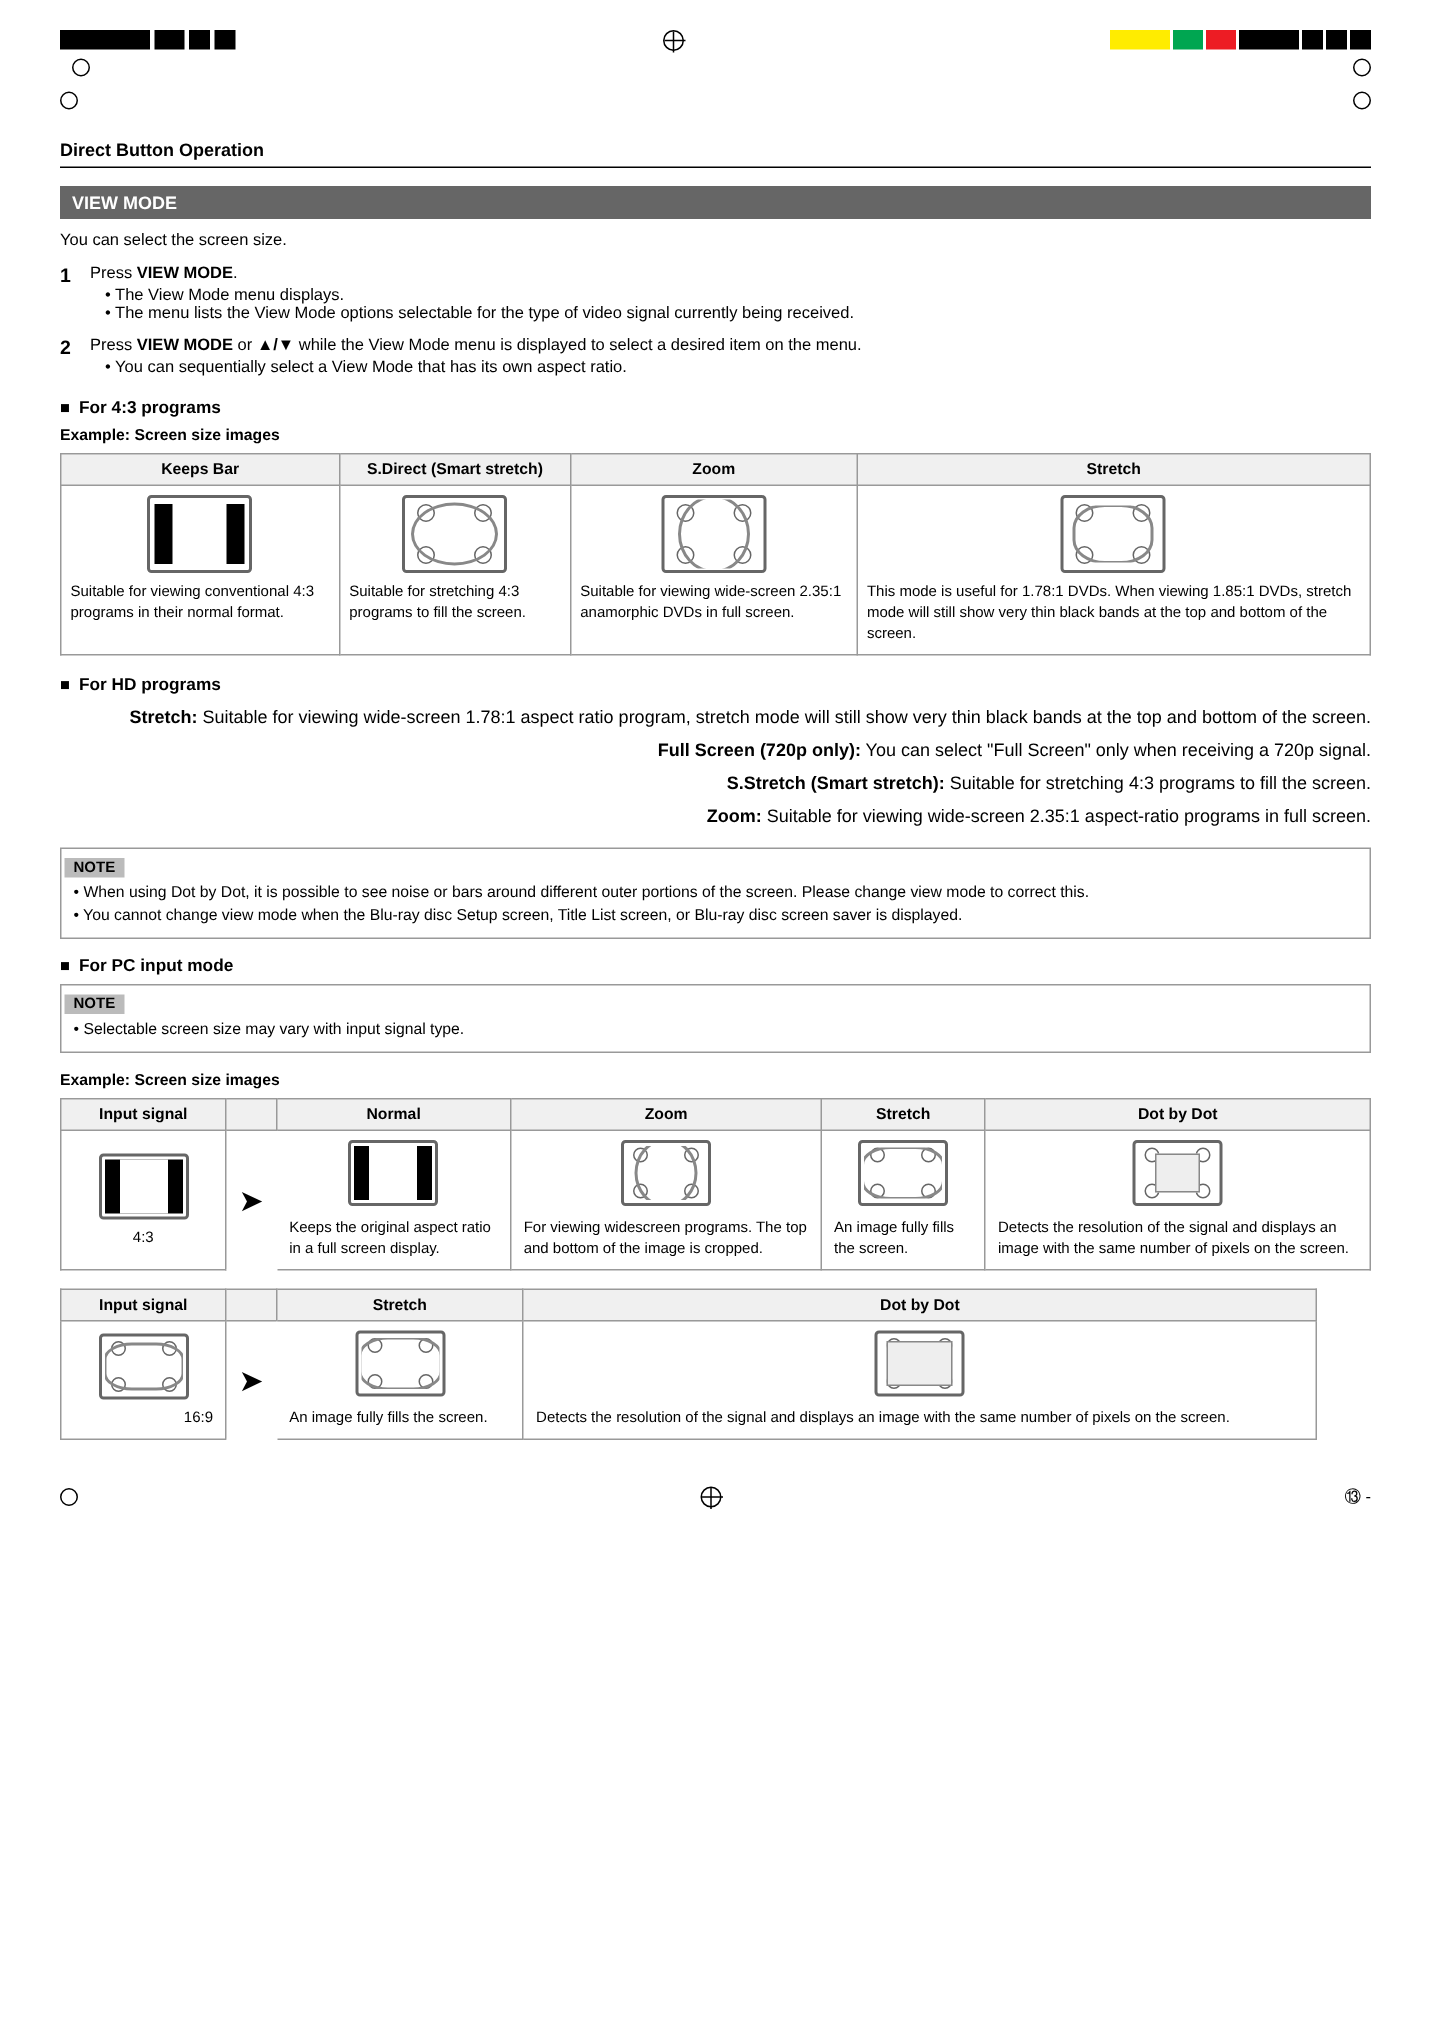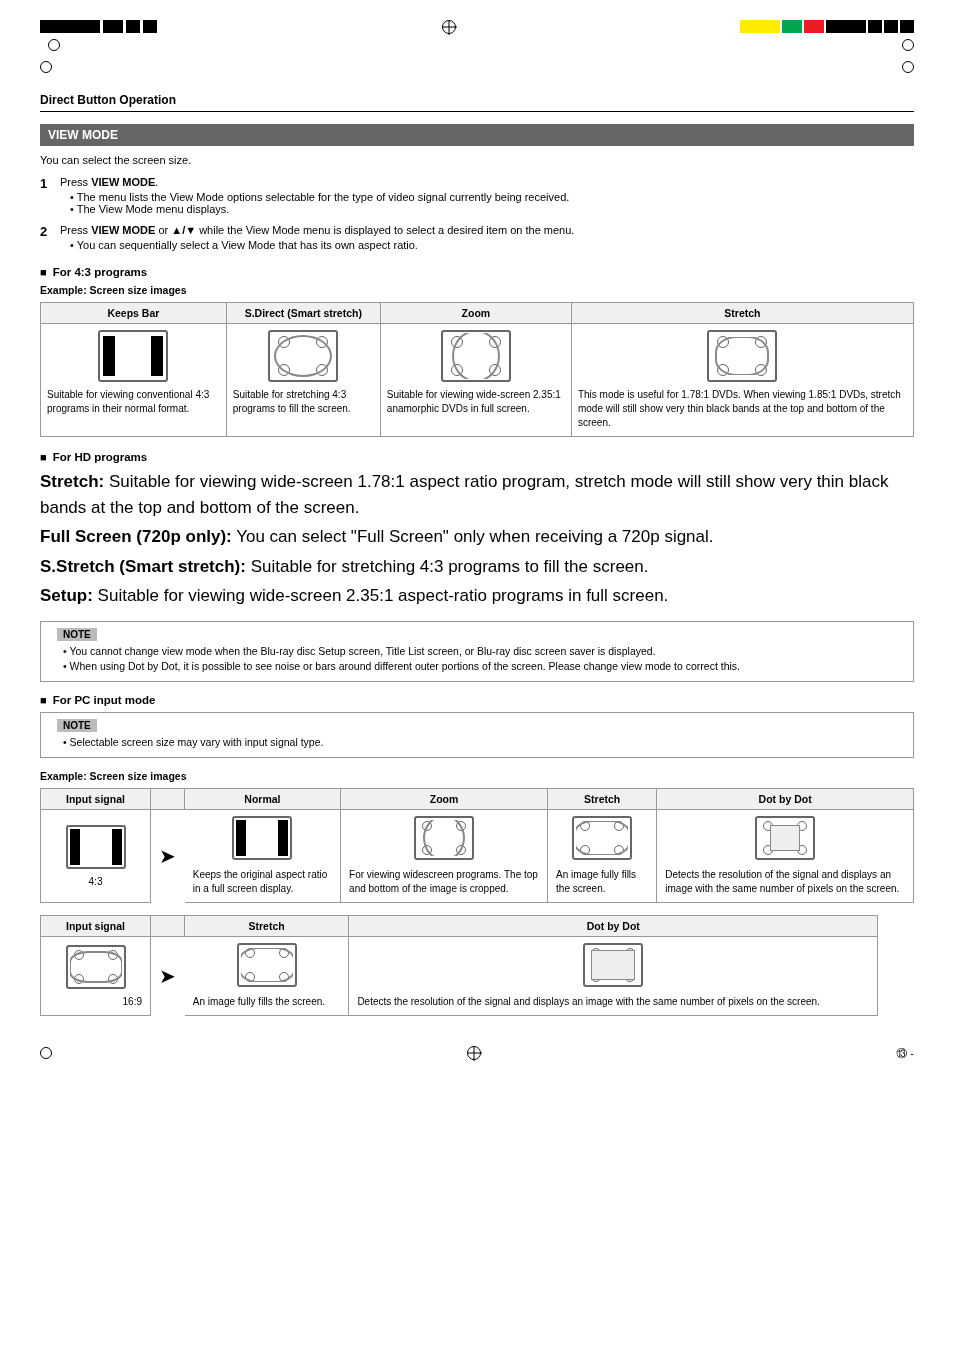--- a/index.html
+++ b/index.html
@@ -140,29 +140,30 @@
 
     .td-caption {
       font-size: 10px;
       text-align: left;
       line-height: 1.4;
     }
 
     
     .hd-programs {
       margin-bottom: 12px;
-      font-size: 17px;
+      font-size: 12px;
       line-height: 1.5;
+      text-align: right;
     }
     .hd-programs p { margin-bottom: 4px; }
 
     
     .note-box {
       border: 1px solid #999;
-      padding: 6px 16px;
+      padding: 6px 2px;
       margin-bottom: 12px;
       font-size: 10.5px;
     }
     .note-title {
       font-size: 10px;
       font-weight: bold;
       background: #bbb;
       display: inline-block;
       padding: 1px 6px;
       margin-bottom: 4px;
@@ -256,22 +257,22 @@
 <div class="view-mode-banner">VIEW MODE</div>
 
 <p class="intro-text">You can select the screen size.</p>
 
 <div class="numbered-list">
   <div class="numbered-item">
     <span class="num">1</span>
     <div class="content">
       Press <strong>VIEW MODE</strong>.
       <ul class="bullet-list">
+        <li>The View Mode menu displays.</li>
         <li>The menu lists the View Mode options selectable for the type of video signal currently being received.</li>
-        <li>The View Mode menu displays.</li>
       </ul>
     </div>
   </div>
   <div class="numbered-item">
     <span class="num">2</span>
     <div class="content">
       Press <strong>VIEW MODE</strong> or <strong>▲/▼</strong> while the View Mode menu is displayed to select a desired item on the menu.
       <ul class="bullet-list">
         <li>You can sequentially select a View Mode that has its own aspect ratio.</li>
       </ul>
@@ -358,28 +359,28 @@
       </td>
     </tr>
   </tbody>
 </table>
 
 <div class="subsection-heading">For HD programs</div>
 <div class="hd-programs">
   <p><strong>Stretch:</strong> Suitable for viewing wide-screen 1.78:1 aspect ratio program, stretch mode will still show very thin black bands at the top and bottom of the screen.</p>
   <p><strong>Full Screen (720p only):</strong> You can select "Full Screen" only when receiving a 720p signal.</p>
   <p><strong>S.Stretch (Smart stretch):</strong> Suitable for stretching 4:3 programs to fill the screen.</p>
-  <p><strong>Setup:</strong> Suitable for viewing wide-screen 2.35:1 aspect-ratio programs in full screen.</p>
+  <p><strong>Zoom:</strong> Suitable for viewing wide-screen 2.35:1 aspect-ratio programs in full screen.</p>
 </div>
 
 <div class="note-box">
   <div class="note-title">NOTE</div>
   <ul>
+    <li>When using Dot by Dot, it is possible to see noise or bars around different outer portions of the screen. Please change view mode to correct this.</li>
     <li>You cannot change view mode when the Blu-ray disc Setup screen, Title List screen, or Blu-ray disc screen saver is displayed.</li>
-    <li>When using Dot by Dot, it is possible to see noise or bars around different outer portions of the screen. Please change view mode to correct this.</li>
   </ul>
 </div>
 
 <div class="pc-input-section">
   <div class="subsection-heading">For PC input mode</div>
   <div class="note-box">
     <div class="note-title">NOTE</div>
     <ul>
       <li>Selectable screen size may vary with input signal type.</li>
     </ul>

